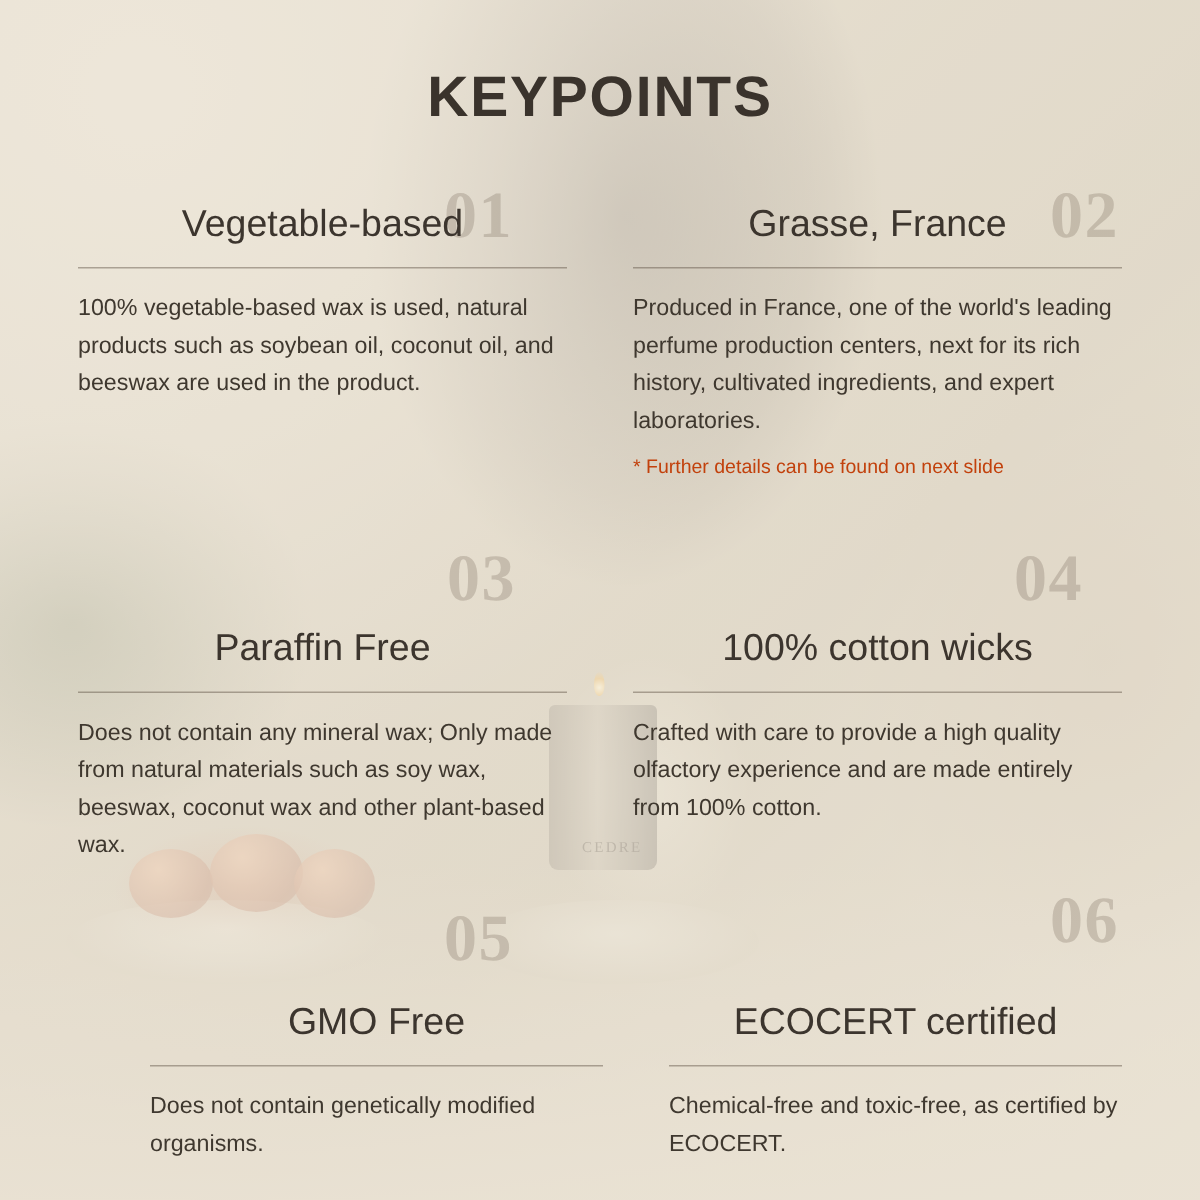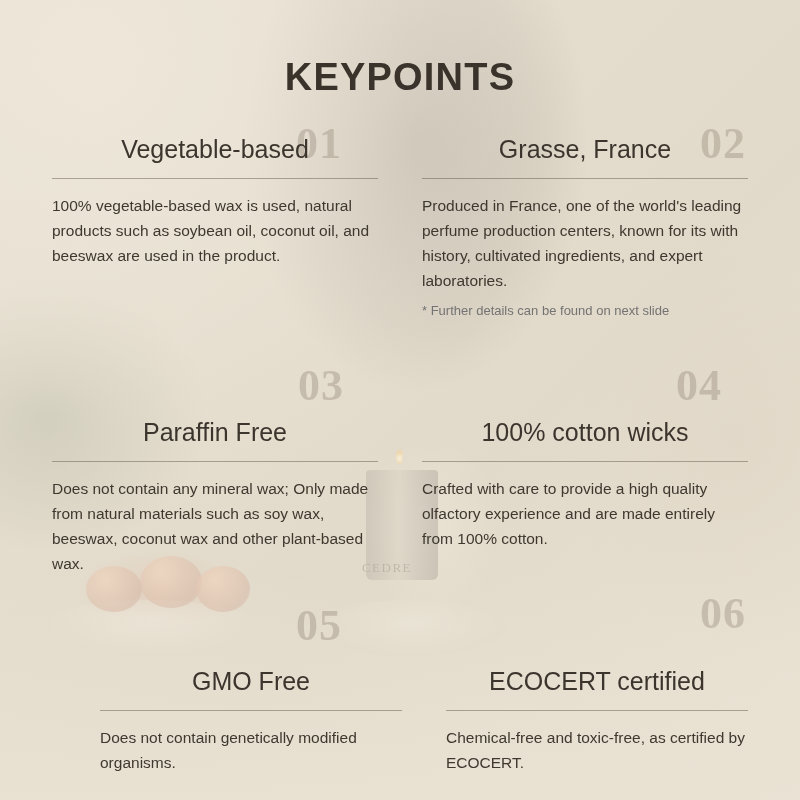--- a/index.html
+++ b/index.html
@@ -50,25 +50,24 @@
     left: 366px;
     top: 470px;
     width: 72px;
     height: 110px;
     border-radius: 4px 4px 6px 6px;
     background: linear-gradient(to right, rgba(96,84,72,0.45), rgba(150,136,120,0.25) 45%, rgba(70,60,50,0.5));
     filter: blur(0.4px);
   }
   .candle-label {
     position: absolute;
-    left: 357px;
+    left: 388px;
     top: 560px;
     width: 60px;
-    text-align: center;
-    font-size: 13px;
+    font-size: 10px;
     letter-spacing: 1.5px;
     color: rgba(70,58,46,0.65);
     font-family: "Liberation Serif", serif;
   }
   .flame {
     position: absolute;
     left: 396px;
     top: 448px;
     width: 7px;
     height: 16px;
@@ -120,21 +119,21 @@
 
   
   .content {
     position: absolute;
     inset: 0;
     padding: 0 52px;
     box-sizing: border-box;
   }
 
   .deck-title {
-    margin: 12px;
+    margin: 0;
     padding-top: 44px;
     text-align: center;
     font-size: 38px;
     font-weight: 700;
     letter-spacing: 1.2px;
     color: #3a332c;
   }
 
   .grid {
     position: absolute;
@@ -166,21 +165,21 @@
   }
   .cell-body {
     margin: 0;
     font-size: 15.5px;
     line-height: 1.62;
     color: #3f382f;
   }
   .cell-note {
     margin: 8px 0 0 0;
     font-size: 13px;
-    color: #737373;
+    color: #c2410c;
     line-height: 1.5;
   }
 
   .row-2 { margin-top: 96px; }
   .row-3 { margin-top: 90px; margin-left: 48px; }
 </style>
 </head>
 <body>
 
 <div class="slide">
@@ -212,21 +211,21 @@
 
       <div class="row row-1">
         <div class="cell">
           <h2 class="cell-title">Vegetable-based</h2>
           <div class="rule"></div>
           <p class="cell-body">100% vegetable-based wax is used, natural products such as soybean oil, coconut oil, and beeswax are used in the product.</p>
         </div>
         <div class="cell">
           <h2 class="cell-title">Grasse, France</h2>
           <div class="rule"></div>
-          <p class="cell-body">Produced in France, one of the world's leading perfume production centers, known for its with history, cultivated ingredients, and expert laboratories.</p>
+          <p class="cell-body">Produced in France, one of the world's leading perfume production centers, next for its rich history, cultivated ingredients, and expert laboratories.</p>
           <p class="cell-note">* Further details can be found on next slide</p>
         </div>
       </div>
 
       <div class="row row-2">
         <div class="cell">
           <h2 class="cell-title">Paraffin Free</h2>
           <div class="rule"></div>
           <p class="cell-body">Does not contain any mineral wax; Only made from natural materials such as soy wax, beeswax, coconut wax and other plant-based wax.</p>
         </div>

